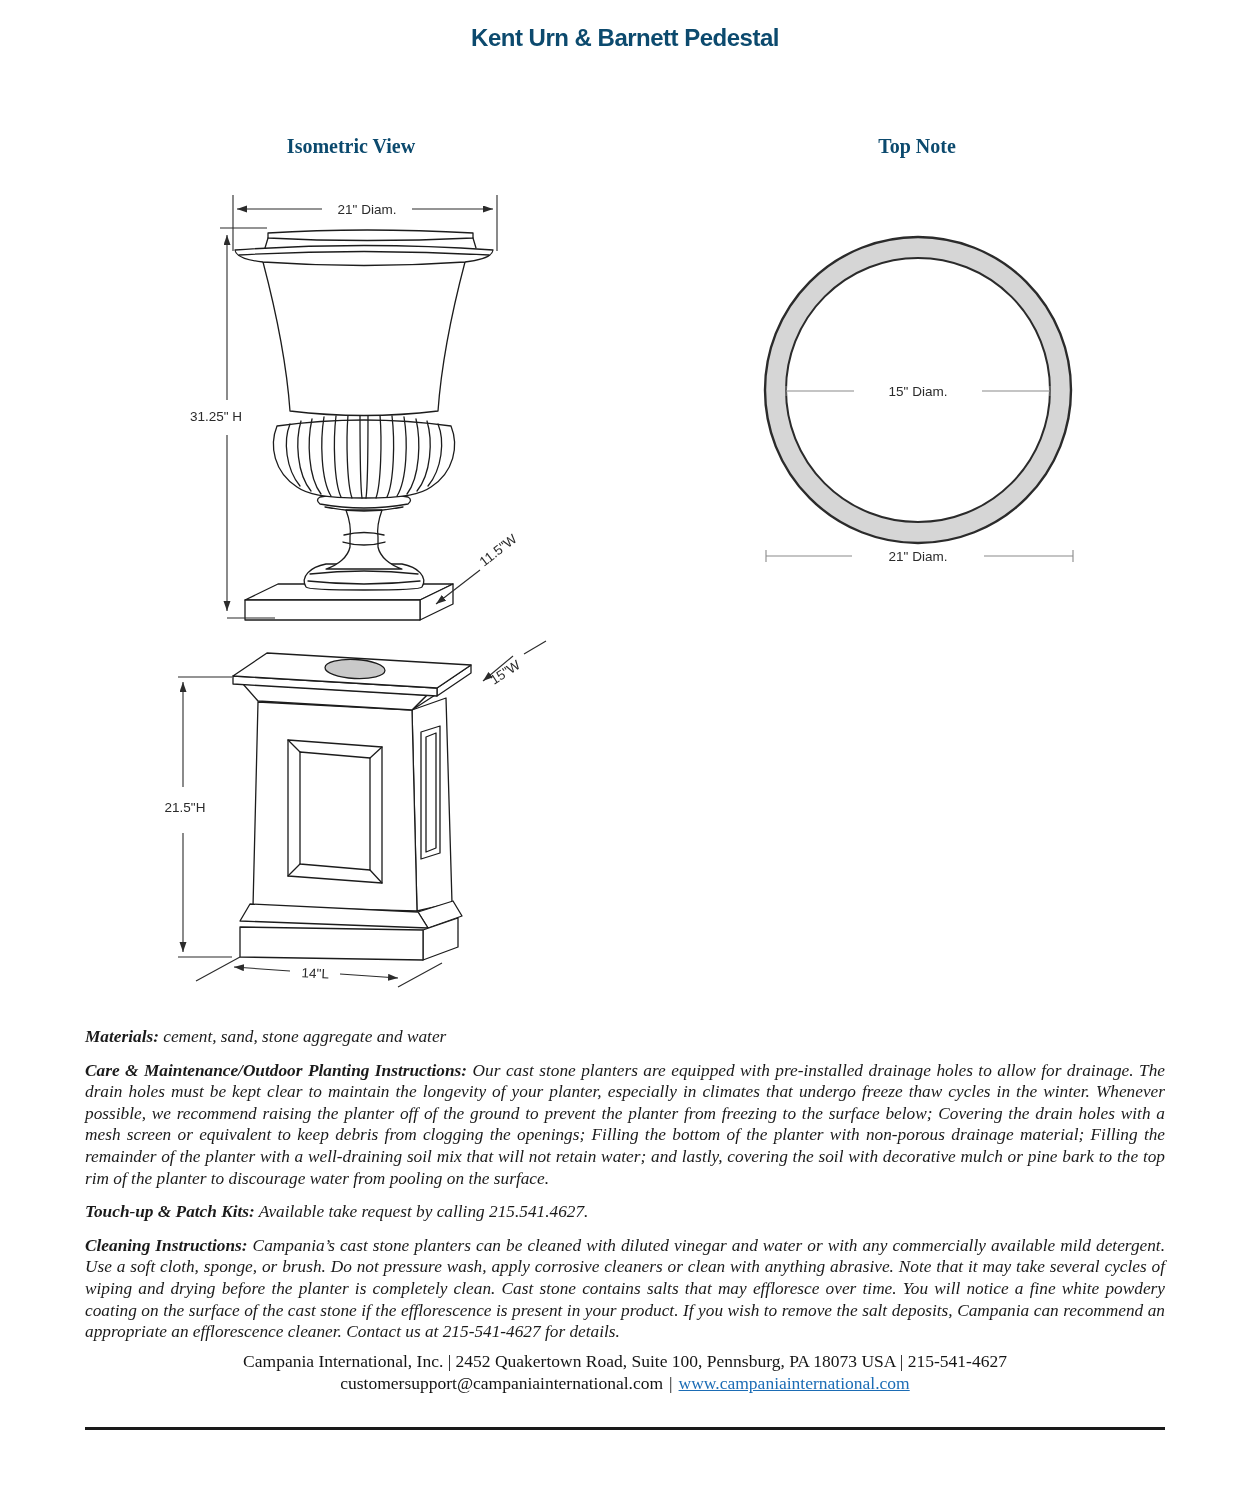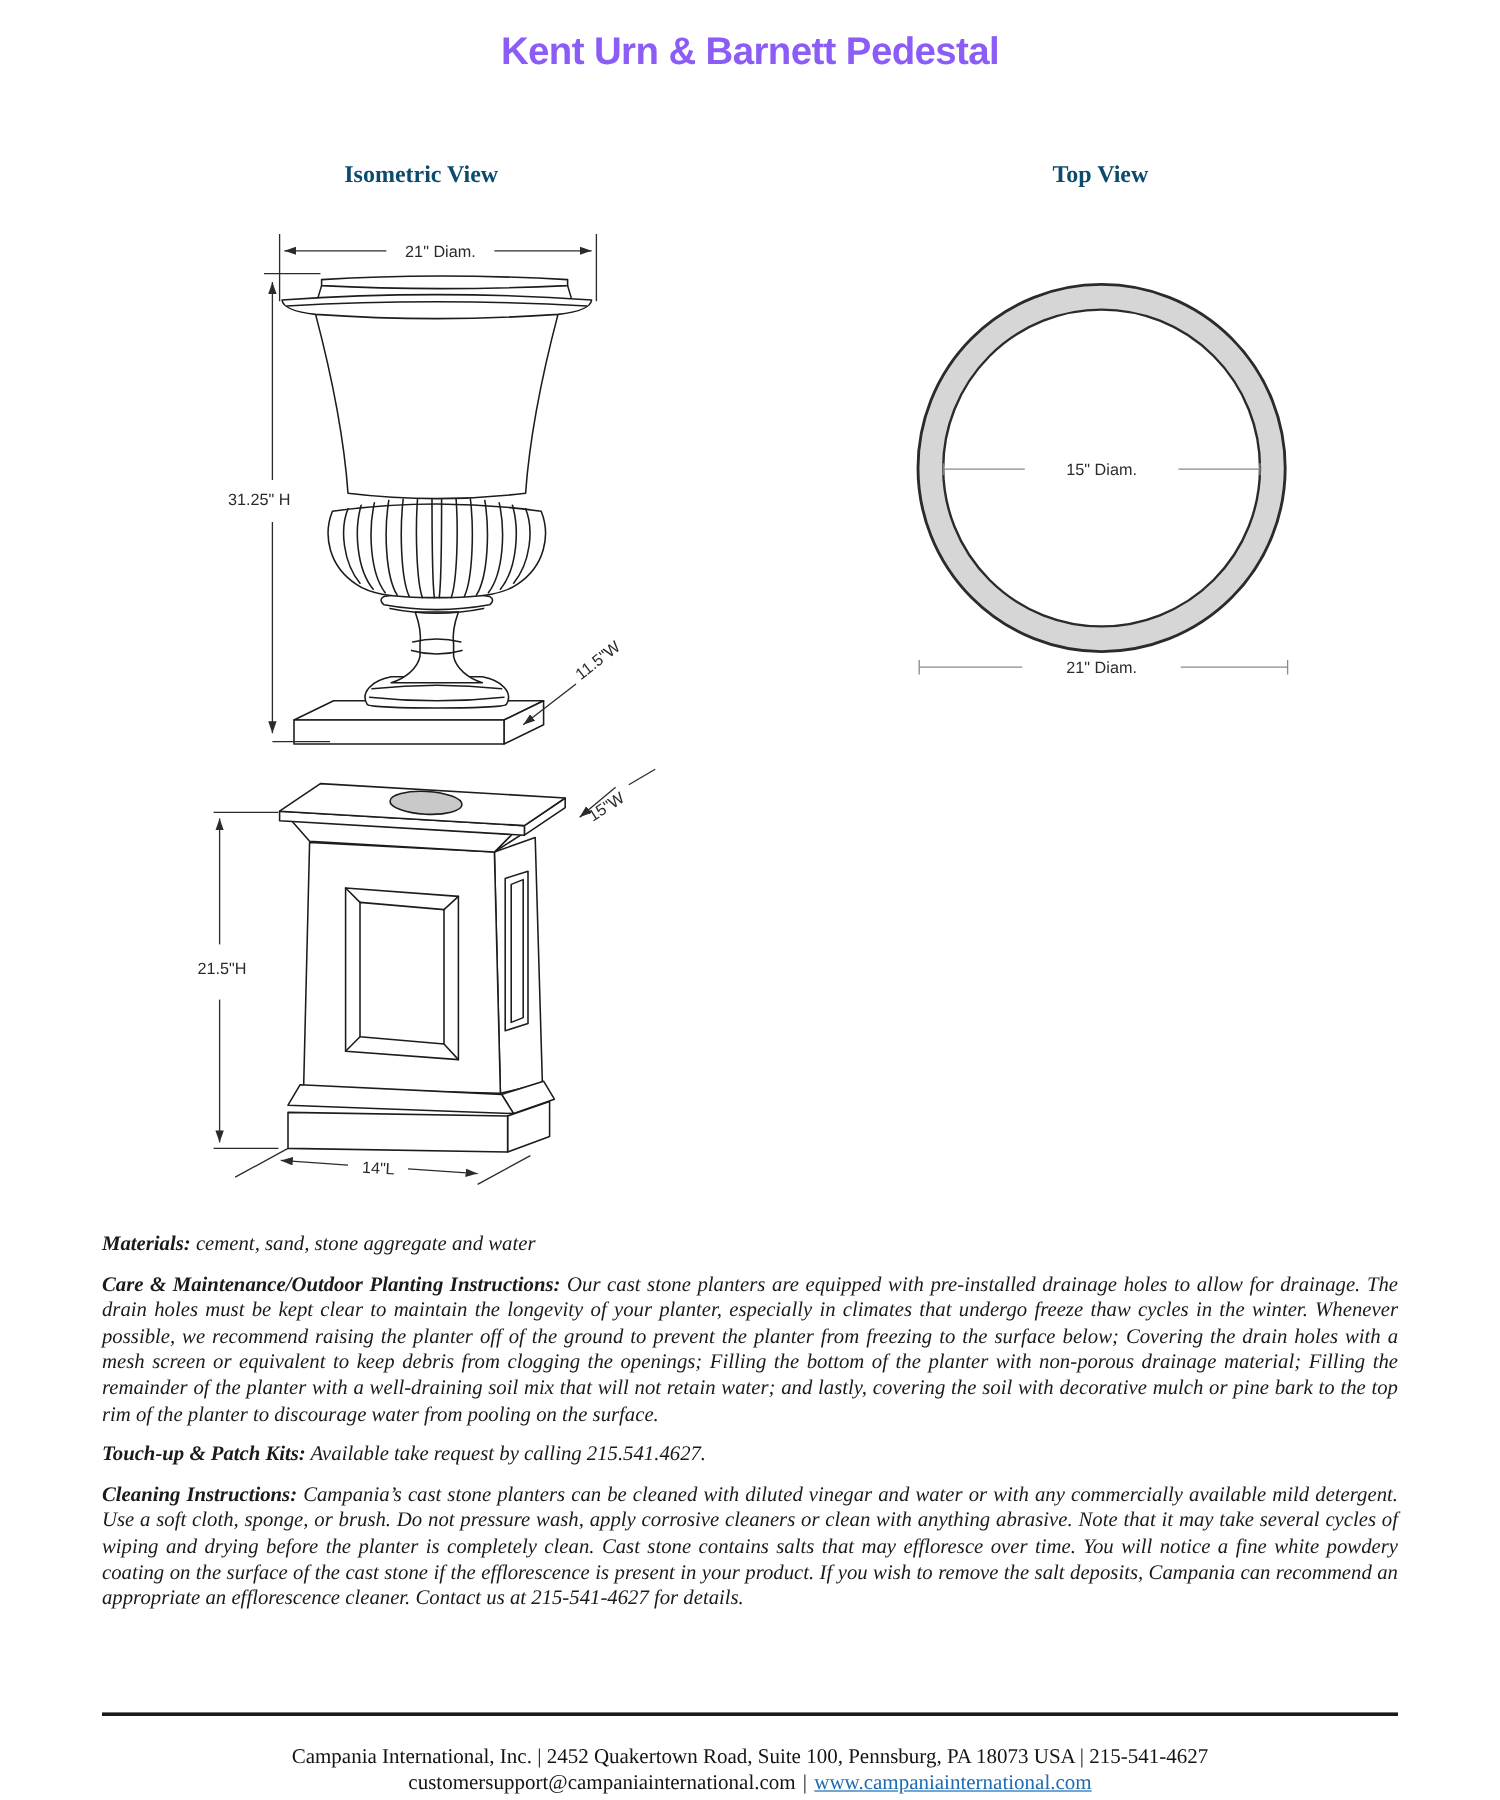--- a/index.html
+++ b/index.html
@@ -1,44 +1,44 @@
 <!DOCTYPE html>
 <html><head>
 <meta charset="utf-8">
 <style>
   html,body{margin:0;padding:0;background:#ffffff;}
   .page{position:relative;width:1250px;height:1500px;background:#fff;overflow:hidden;
         font-family:"Liberation Serif",serif;color:#1a1a1a;}
   .abs{position:absolute;}
   .title{left:0;top:24px;width:1250px;text-align:center;
-         font-family:"Liberation Sans",sans-serif;font-weight:700;font-size:32px;letter-spacing:-.5px;color:#8b5cf6;}
+         font-family:"Liberation Sans",sans-serif;font-weight:700;font-size:24px;letter-spacing:-.5px;color:#0c4a6e;}
   .viewlabel{width:300px;text-align:center;font-family:"Liberation Serif",serif;
              font-weight:700;font-size:20px;color:#0c4a6e;}
   .textblock{left:85px;top:1026px;width:1080px;font-size:17.3px;line-height:21.6px;font-style:italic;}
   .textblock p{margin:0 0 12px 0;text-align:justify;}
   .textblock b{font-weight:700;}
   .footer-rule{left:85px;top:1427px;width:1080px;height:2.5px;background:#1a1a1a;}
-  .footer{left:85px;top:1452px;width:1080px;text-align:center;font-size:17.5px;line-height:22px;color:#141414;}
+  .footer{left:85px;top:1350px;width:1080px;text-align:center;font-size:17.5px;line-height:22px;color:#141414;}
   .footer a{color:#1b6cb5;text-decoration:underline;text-align:center;}
   .footer .sep{padding:0 6px;}
   svg text{font-family:"Liberation Sans",sans-serif;font-size:13.5px;fill:#2b2b2b;}
   svg .ink{stroke:#1c1c1c;stroke-width:1.3;fill:none;stroke-linecap:round;stroke-linejoin:round;}
   svg .inkf{stroke:#1c1c1c;stroke-width:1.3;fill:#ffffff;stroke-linejoin:round;}
   svg .dim{stroke:#2b2b2b;stroke-width:1.1;fill:none;}
   svg .dimlt{stroke:#8a8a8a;stroke-width:1.1;fill:none;}
 </style>
 </head>
 <body>
 
 <div class="page">
 
   <div class="abs title">Kent Urn &amp; Barnett Pedestal</div>
 
   <div class="abs viewlabel" style="left:201px;top:135px;">Isometric View</div>
-  <div class="abs viewlabel" style="left:767px;top:135px;">Top View</div>
+  <div class="abs viewlabel" style="left:767px;top:135px;">Top Note</div>
 
   <svg class="abs" style="left:150px;top:185px;" width="380" height="445" viewBox="0 0 380 445">
     <defs>
       <marker id="ah" markerWidth="12" markerHeight="9" refX="10" refY="3.5" orient="auto" markerUnits="userSpaceOnUse">
         <path d="M0,0 L10,3.5 L0,7 Z" fill="#2b2b2b"></path>
       </marker>
     </defs>
 
     <g>
       <path class="inkf" d="M95,415 L128,399 L303,399 L270,415 Z"></path>

